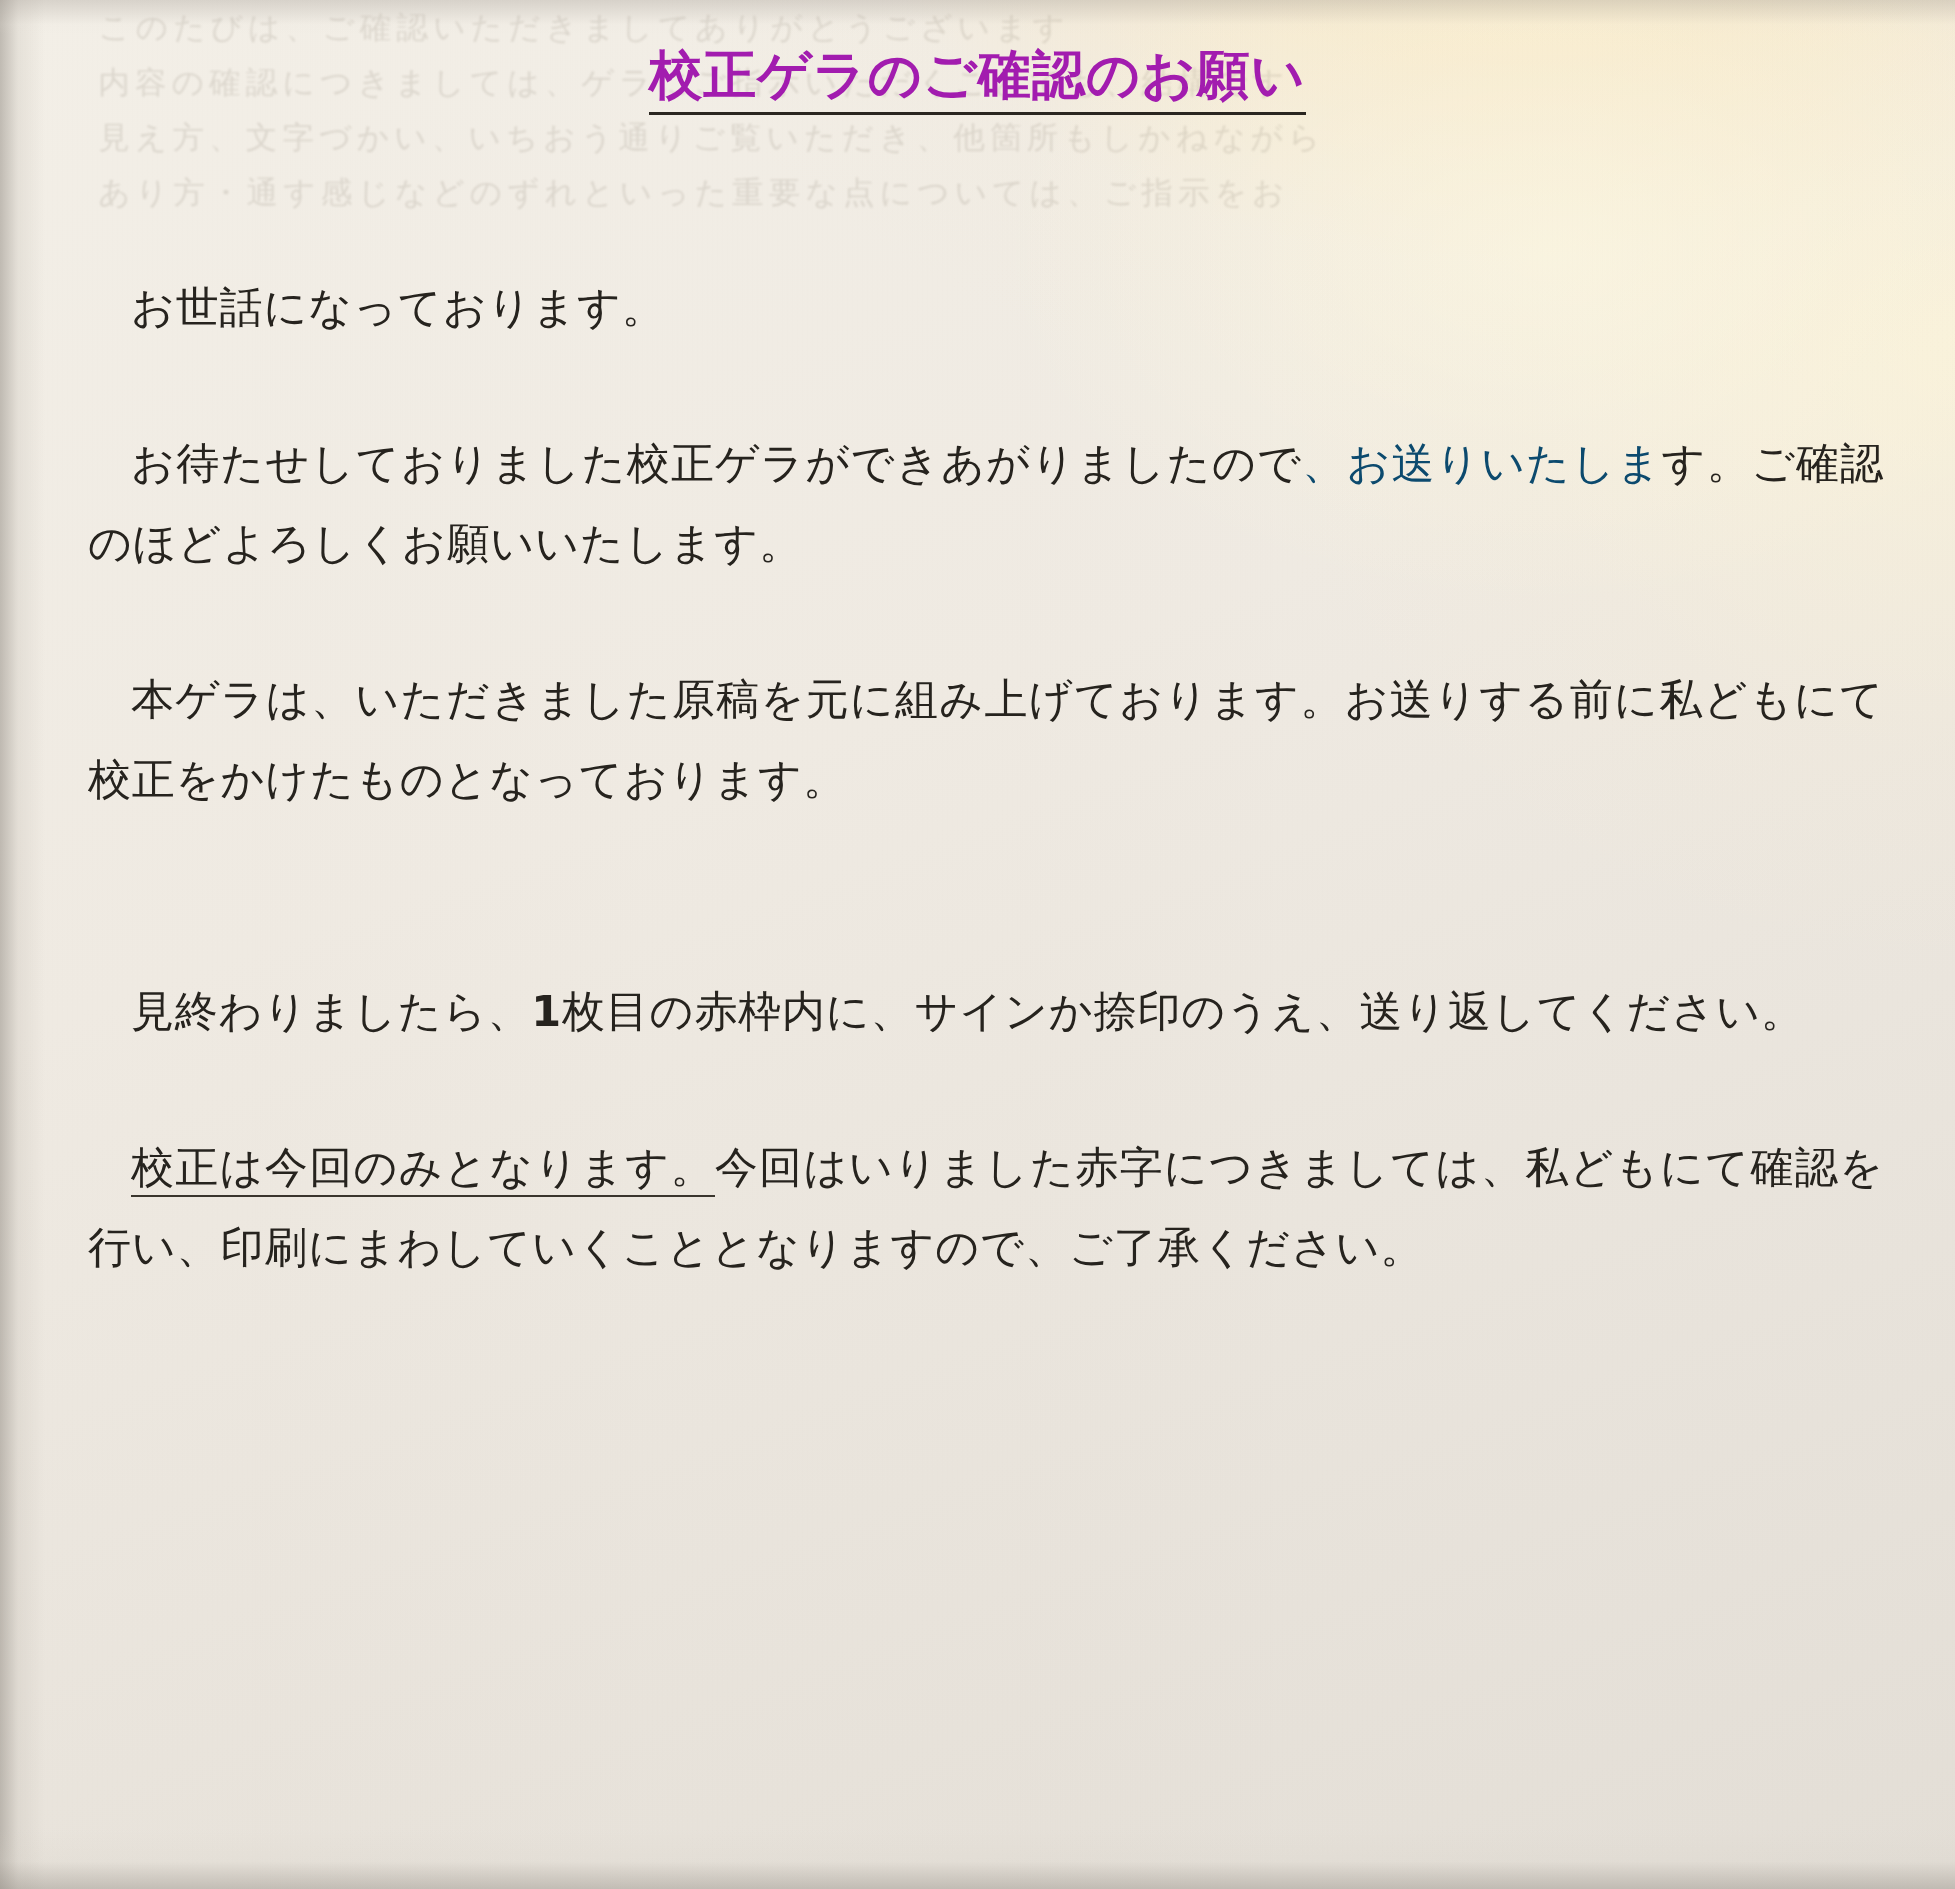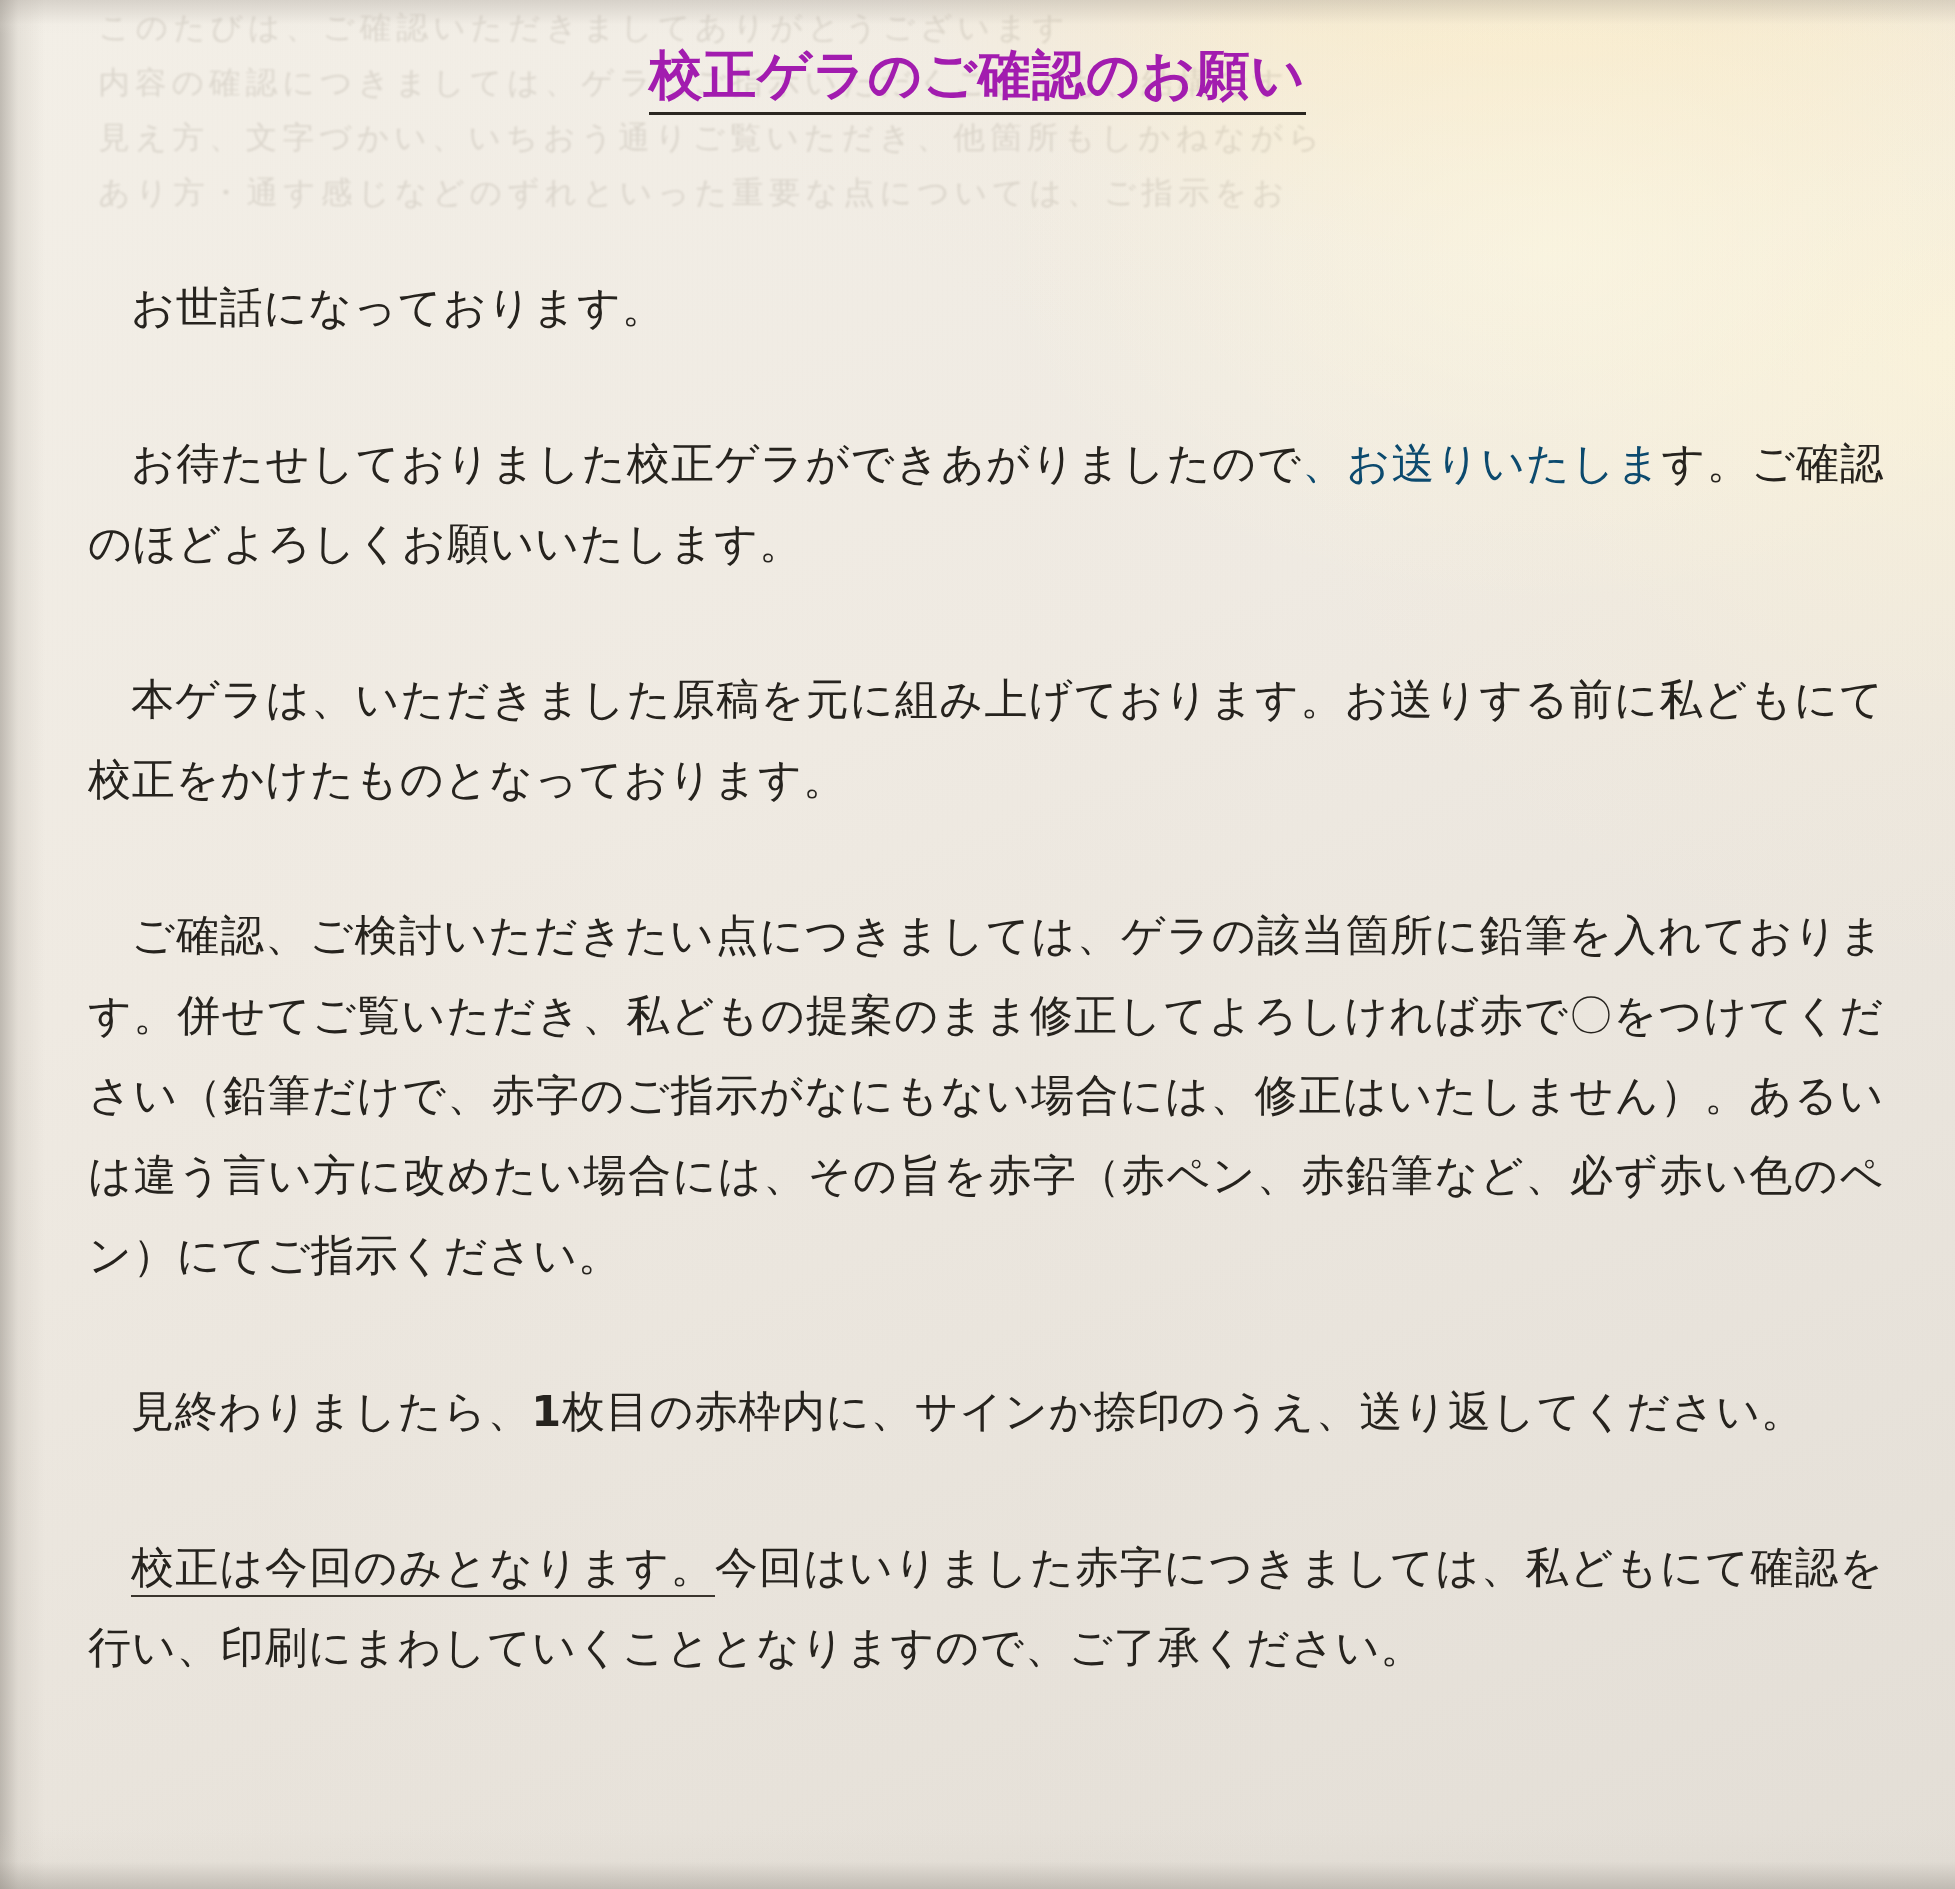--- a/index.html
+++ b/index.html
@@ -162,23 +162,20 @@
     </p>
 
     <div class="gap-lg"></div>
 
     <p class="para">
       <span>本ゲラは、いただきました原稿を元に組み上げております。お送りする前に私どもにて校正をかけたものとなっております。</span>
     </p>
 
     <div class="gap-lg"></div>
 
-    <p class="para tight">
-      <span>ご確認、ご検討いただきたい点につきましては、ゲラの該当箇所に鉛筆を入れております。併せてご覧いただき、私どもの提案のまま修正してよろしければ赤で〇をつけてください（鉛筆だけで、赤字のご指示がなにもない場合には、修正はいたしません）。あるいは違う言い方に改めたい場合には、その旨を赤字（赤ペン、赤鉛筆など、必ず赤い色のペン）にてご指示ください。</span>
-    </p>
 
 
     <div class="gap-lg"></div>
 
     <p class="para">
       <span>見終わりましたら、</span><span class="num">1</span><span>枚目の赤枠内に、サインか捺印のうえ、送り返してください。</span>
     </p>
 
     <div class="gap-lg"></div>
 

